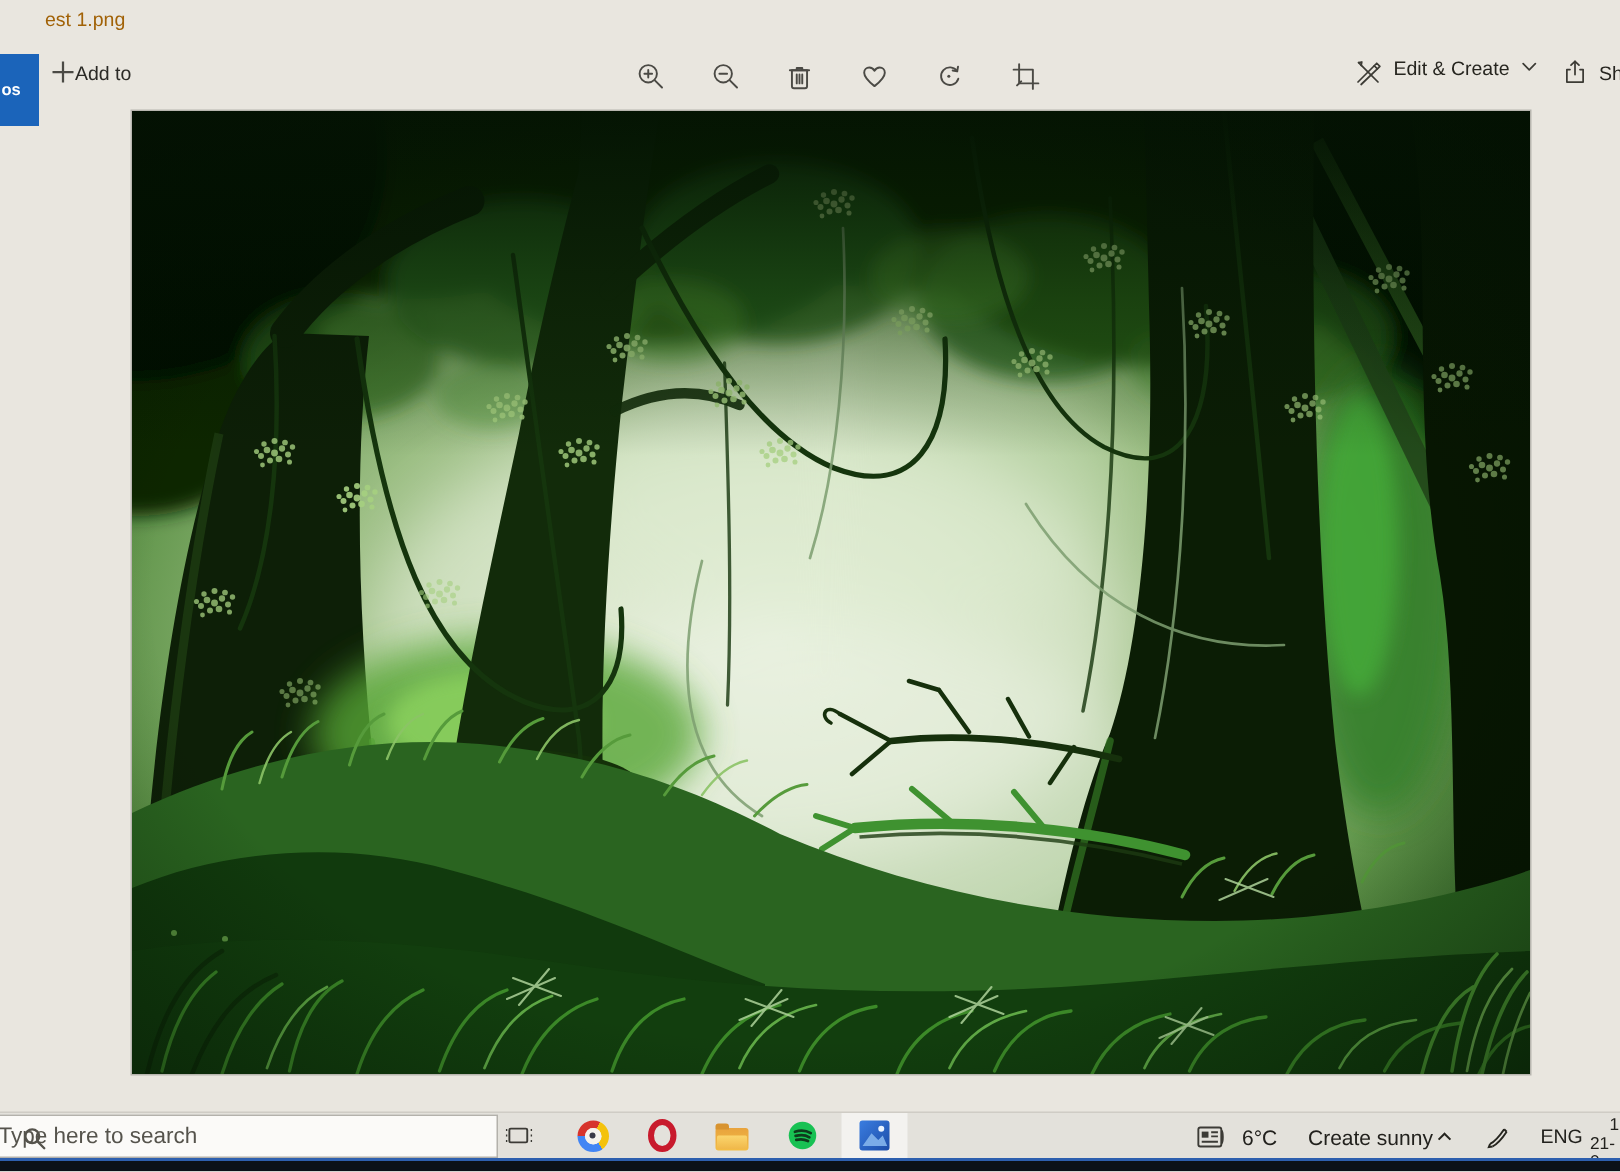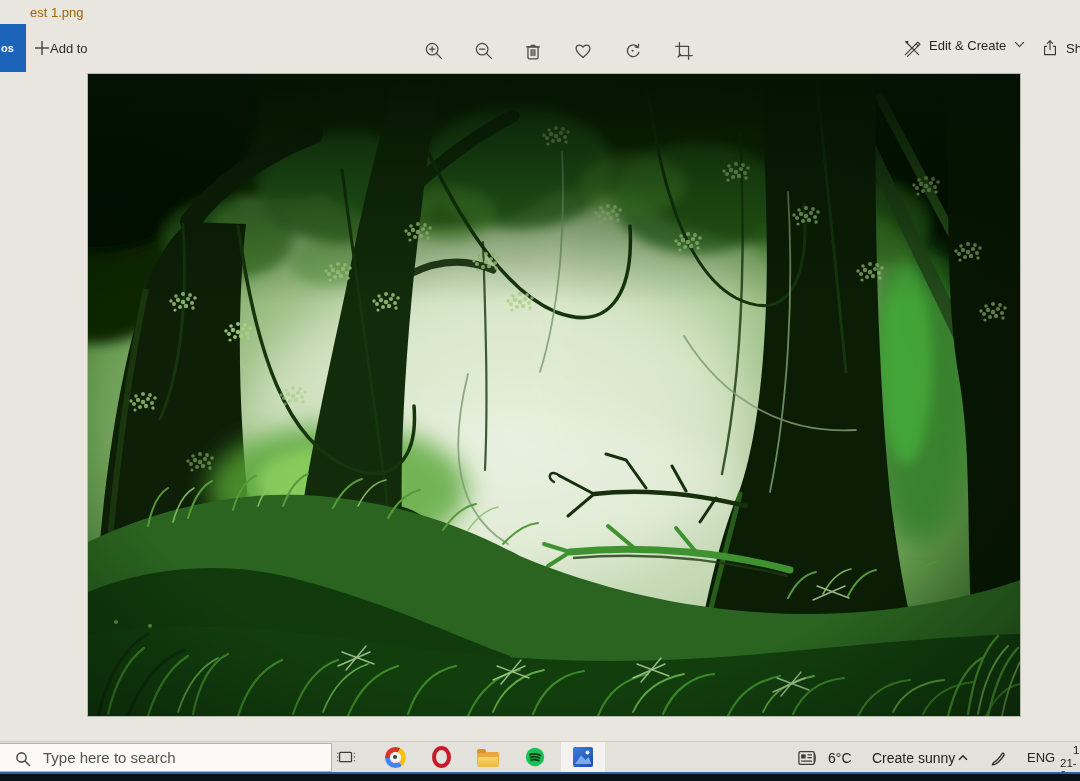--- a/index.html
+++ b/index.html
@@ -6,21 +6,21 @@
   html,body { width:1080px; height:781px; overflow:hidden; }
   .screen {
     position:relative; width:1080px; height:781px;
     background:#e9e6df; overflow:hidden;
     font-family:"Liberation Sans", sans-serif;
     color:#2e2c28;
   }
   
   .filename { position:absolute; top:5px; left:2px; font-size:13px; color:#a16207;margin-left:28px; }
   .collections-tile {
-    position:absolute; left:0; top:24px; width:26px; height:48px;
+    position:absolute; left:0; top:36px; width:26px; height:48px;
     background:#1b64ba; color:#fff; font-size:11px; font-weight:bold;
     display:flex; align-items:center; justify-content:flex-start;
     overflow:hidden; cursor:pointer;
   }
   .collections-tile span { margin-left:1px; }
   .addto {
     position:absolute; left:34px; top:40px; display:flex; align-items:center; gap:0;
     font-size:13px; color:#2b2a26; cursor:pointer;
   }
   .tb-btn { position:absolute; top:38px; width:26px; height:26px; display:flex; align-items:center; justify-content:center; cursor:pointer; }
@@ -39,21 +39,21 @@
     position:absolute; left:0; top:741px; width:1080px; height:31px;
     background:#e3e1db; border-top:1px solid #cfccc5;
   }
   .search-box {
     position:absolute; left:-2px; top:1px; width:334px; height:29px;
     background:#fbfaf8; border:1px solid #b3b1ab; display:flex; align-items:center;
   }
   .search-box svg { position:absolute; left:16px; top:7px; stroke:#55534c; fill:none; stroke-width:1.6; stroke-linecap:round; }
   .search-box input {
     border:none; outline:none; background:transparent; width:100%;
-    padding-left:44px; font-size:15px; color:#3f3d37;
+    font-size:15px; color:#3f3d37;
     font-family:"Liberation Sans", sans-serif;
   }
   .search-box input::placeholder { color:#55534c; opacity:1; }
   .tb-icon { position:absolute; top:0; width:40px; height:30px; display:flex; align-items:center; justify-content:center; cursor:pointer; }
   .tb-icon svg { display:block; }
   .photos-highlight { background:rgba(253,253,252,.6); width:44px; }
   .circle-browser { width:21px; height:21px; border-radius:50%;
     background:conic-gradient(from -90deg,#d7342c 0 32%,#f4c20d 32% 65%,#4285f4 65% 100%);
     position:relative; }
   .circle-browser::after { content:""; position:absolute; left:5px; top:5px; width:11px; height:11px; border-radius:50%;

